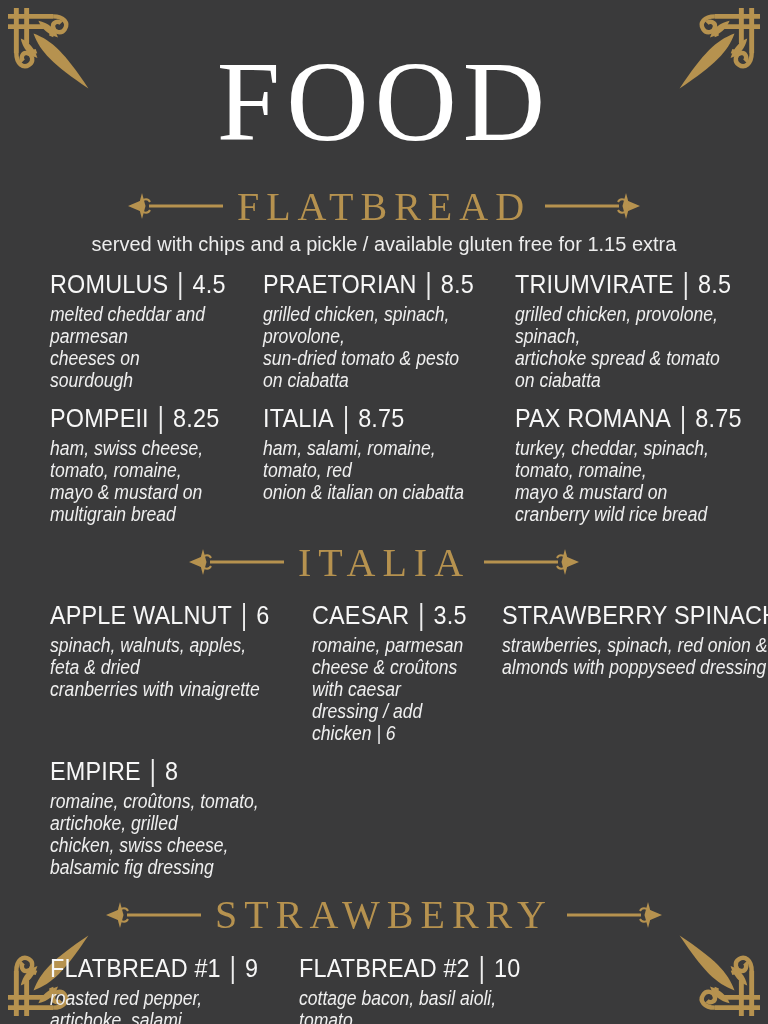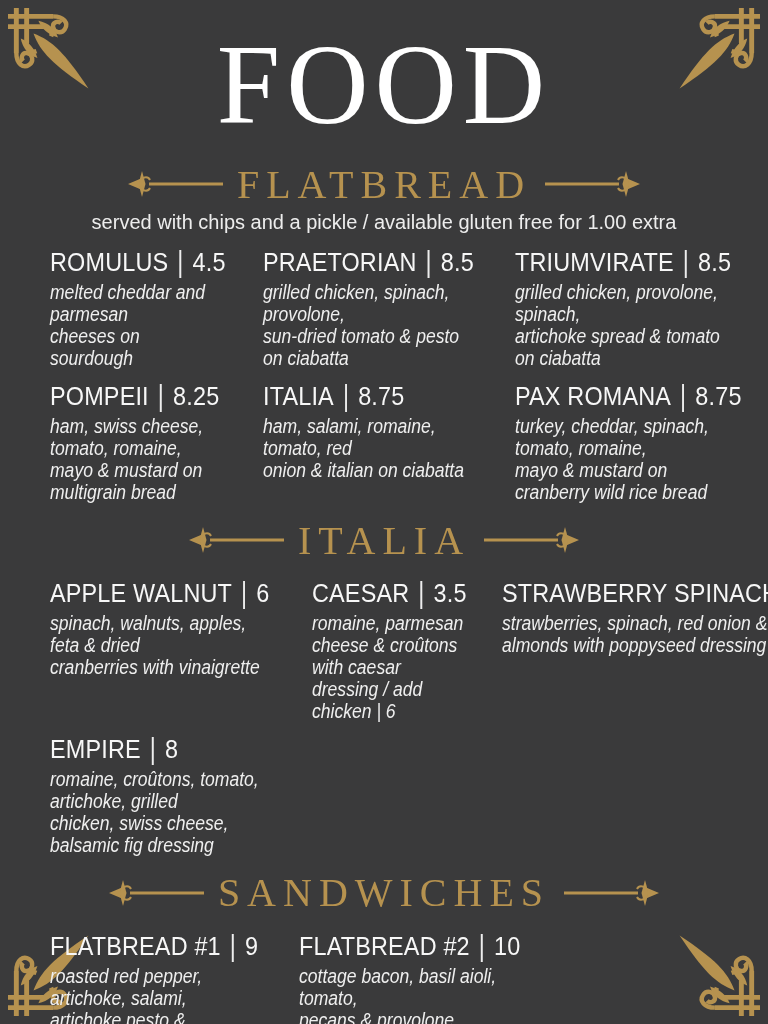--- a/index.html
+++ b/index.html
@@ -32,21 +32,21 @@
   .page { padding: 22px 50px 0; }
 
   .menu-title {
     font-family: "Liberation Serif", serif;
     font-weight: 400;
     font-size: 114px;
     line-height: 1.1;
     letter-spacing: 6px;
     color: #ffffff;
     text-align: center;
-    margin: 0;
+    margin: 17px;
   }
 
   .section-header {
     display: flex;
     align-items: center;
     justify-content: center;
     gap: 14px;
     color: var(--gold);
     margin: 12px 0 0;
     height: 50px;
@@ -155,21 +155,21 @@
   <div class="section">
     <div class="section-header">
       <svg class="divider left" viewBox="0 0 96 30">
           <use href="#divider-arrow"></use>
         </svg>
       <h2 class="section-title">FLATBREAD</h2>
       <svg class="divider right" viewBox="0 0 96 30">
           <use href="#divider-arrow"></use>
         </svg>
     </div>
-    <p class="section-note">served with chips and a pickle / available gluten free for 1.00 extra</p>
+    <p class="section-note">served with chips and a pickle / available gluten free for 1.15 extra</p>
     <div class="items">
 
       <div class="menu-item">
         <div class="item-title"><span>ROMULUS</span><span class="price-sep">|</span><span>4.5</span></div>
         <div class="item-desc">melted cheddar and parmesan
 cheeses on sourdough</div>
       </div>
 
       <div class="menu-item">
         <div class="item-title"><span>PRAETORIAN</span><span class="price-sep">|</span><span>8.5</span></div>
@@ -241,21 +241,21 @@
       </div>
 
     </div>
   </div>
 
   <div class="section">
     <div class="section-header">
       <svg class="divider left" viewBox="0 0 96 30">
           <use href="#divider-arrow"></use>
         </svg>
-      <h2 class="section-title">SANDWICHES</h2>
+      <h2 class="section-title">STRAWBERRY</h2>
       <svg class="divider right" viewBox="0 0 96 30">
           <use href="#divider-arrow"></use>
         </svg>
     </div>
     <div class="items">
 
       <div class="menu-item">
         <div class="item-title"><span>FLATBREAD #1</span><span class="price-sep">|</span><span>9</span></div>
         <div class="item-desc">roasted red pepper, artichoke, salami,
 artichoke pesto &amp; provolone</div>

